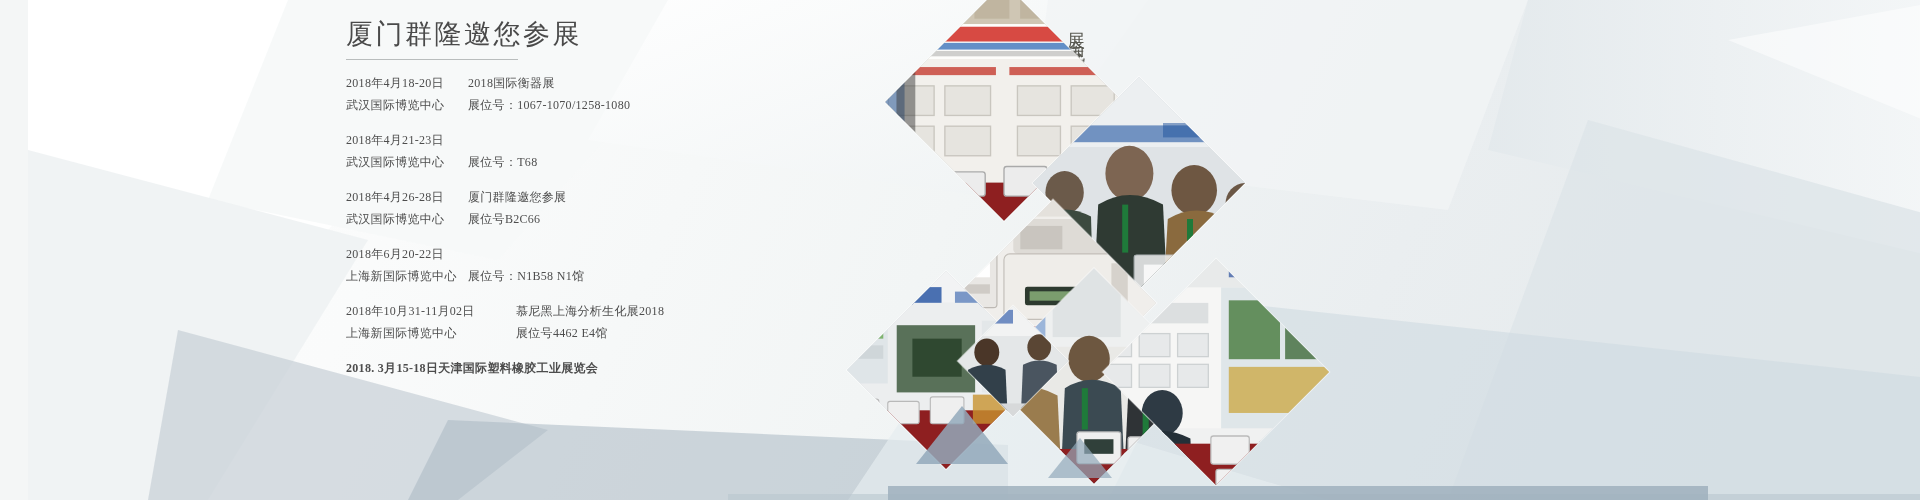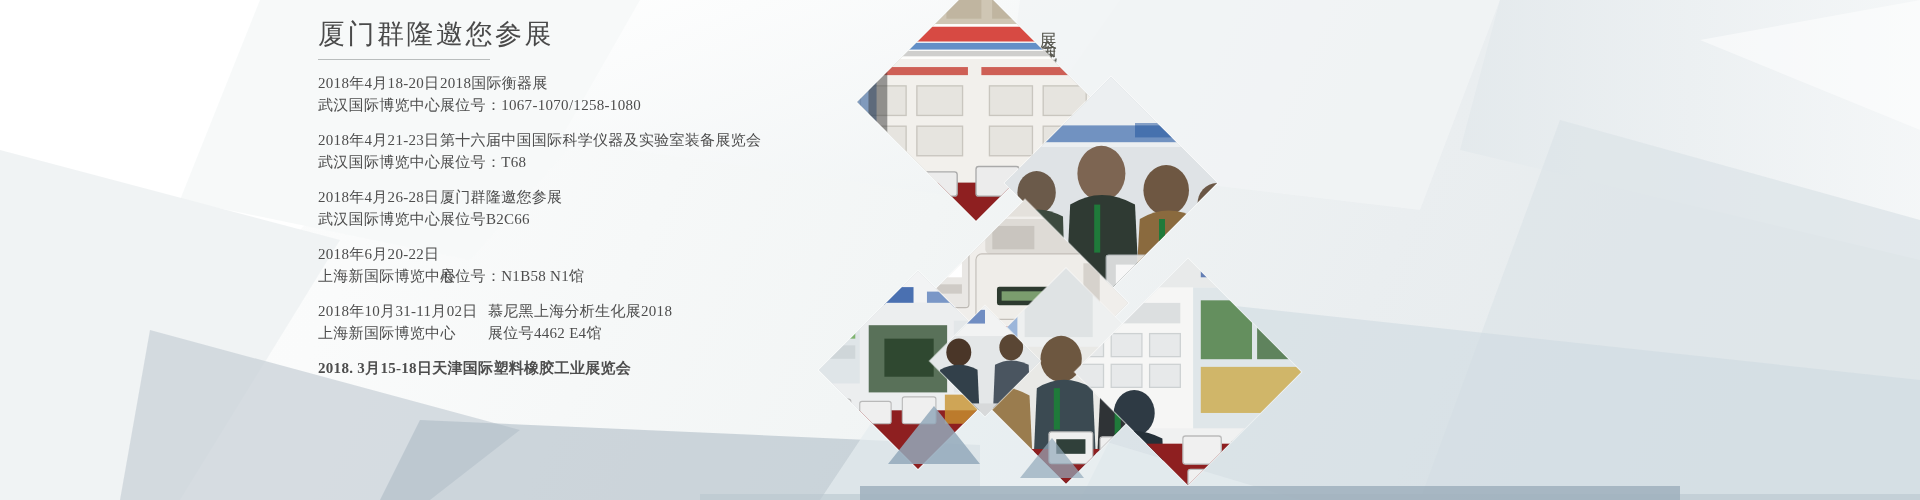--- a/index.html
+++ b/index.html
@@ -5,35 +5,35 @@
   * { margin:0; padding:0; box-sizing:border-box; }
   html,body { width:1920px; height:500px; overflow:hidden; }
   body {
     font-family:"Liberation Serif","DejaVu Serif",serif;
     background:#f4f6f6;
     position:relative;
   }
 
   
   #banner { position:absolute; inset:0; overflow:hidden;
-    background:linear-gradient(115deg,#fdfdfd 0%,#fafbfb 22%,#f2f5f5 48%,#eaeef0 70%,#e2e8ea 100%); }
+    background:linear-gradient(115deg,#fdfdfd 0%,#fafbfb 22%,#f2f5f5 48%,#eaeef0 70%,#e2e8ea 100%);margin-left:28px; }
 
   .bg-svg { position:absolute; inset:0; width:1920px; height:500px; }
 
   
   #text-col { position:absolute; left:318px; top:18px; width:760px; }
 
   #page-title {
     font-size:27px; color:#4a4a4a; letter-spacing:2.5px;
     font-weight:400; line-height:1.25; padding-bottom:7px;
   }
   #title-rule { width:172px; height:1px; background:#b9bdbd; margin-bottom:12px; }
 
   .event { margin-bottom:13px; }
-  .event .row { display:flex; font-size:15px; color:#4d4d4d;
+  .event .row { display:flex; font-size:12px; color:#4d4d4d;
     line-height:22px; white-space:nowrap; letter-spacing:.3px; }
   .event .c1 { width:122px; flex:none; }
   .event .c2 { flex:none; }
   .event.wide .row { display:block;font-weight:bold; }
   .event.wide .c1 { display:inline; width:auto; }
 
   
   #collage { position:absolute; left:840px; top:0; width:1080px; height:500px; }
 
   .tile { position:absolute; overflow:hidden;
@@ -99,21 +99,20 @@
       </div>
       <div class="row">
         <span class="c1">武汉国际博览中心</span>
         <span class="c2">展位号：1067-1070/1258-1080</span>
       </div>
     </div>
 
     <div class="event">
       <div class="row">
         <span class="c1">2018年4月21-23日</span>
-        <span class="c2">第十六届中国国际科学仪器及实验室装备展览会</span>
       </div>
       <div class="row">
         <span class="c1">武汉国际博览中心</span>
         <span class="c2">展位号：T68</span>
       </div>
     </div>
 
     <div class="event">
       <div class="row">
         <span class="c1">2018年4月26-28日</span>

